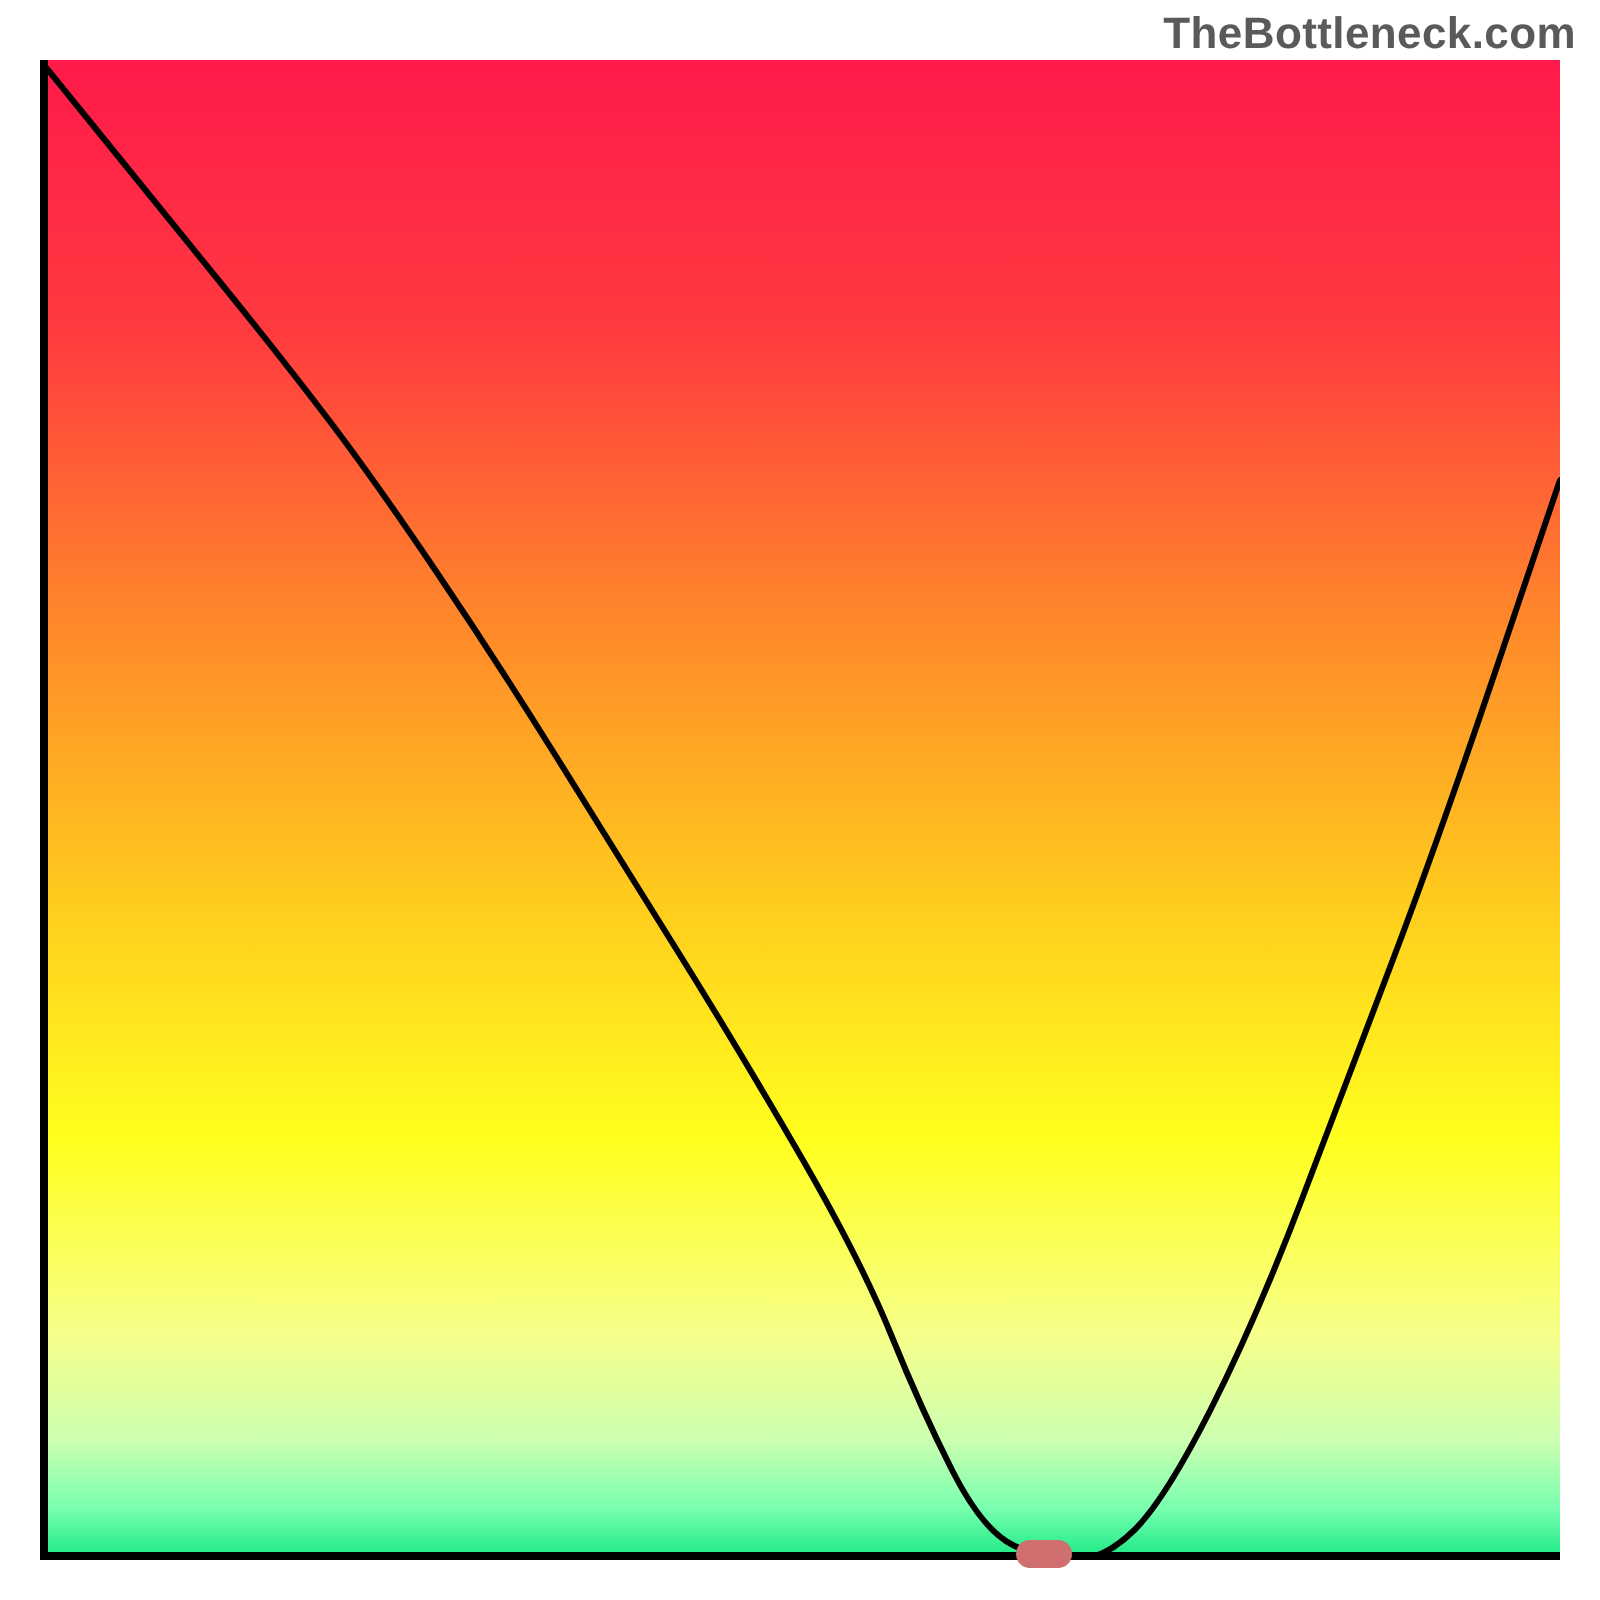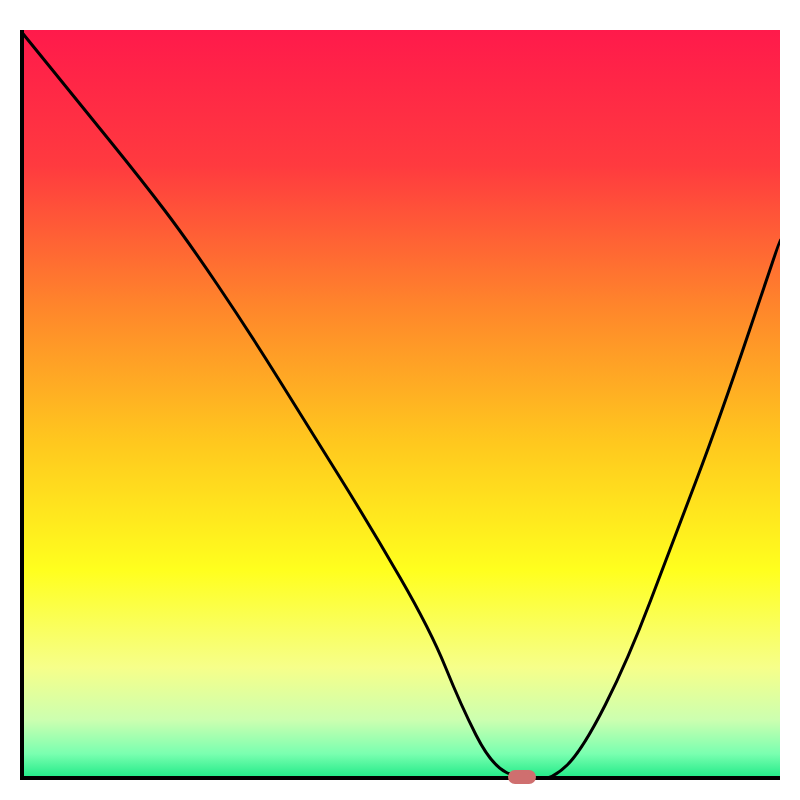--- a/index.html
+++ b/index.html
@@ -68,20 +68,21 @@
     background: #cf6f6f;
     border-radius: 7px;
     transform: translate(-50%, -50%);
     z-index: 4;
   }
 </style>
 </head>
 <body>
 
 <div class="container">
+  <div class="watermark">TheBottleneck.com</div>
 
   <div class="plot-frame">
     <svg class="gradient-bg" viewBox="0 0 760 750" preserveAspectRatio="none">
       <defs>
         <linearGradient id="bgGrad" x1="0" y1="0" x2="0" y2="1">
             <stop offset="0%" stop-color="#ff1a4b"></stop>
             <stop offset="18%" stop-color="#ff3a3f"></stop>
             <stop offset="38%" stop-color="#ff8a2a"></stop>
             <stop offset="55.00000000000001%" stop-color="#ffc81e"></stop>
             <stop offset="72%" stop-color="#ffff1e"></stop>

